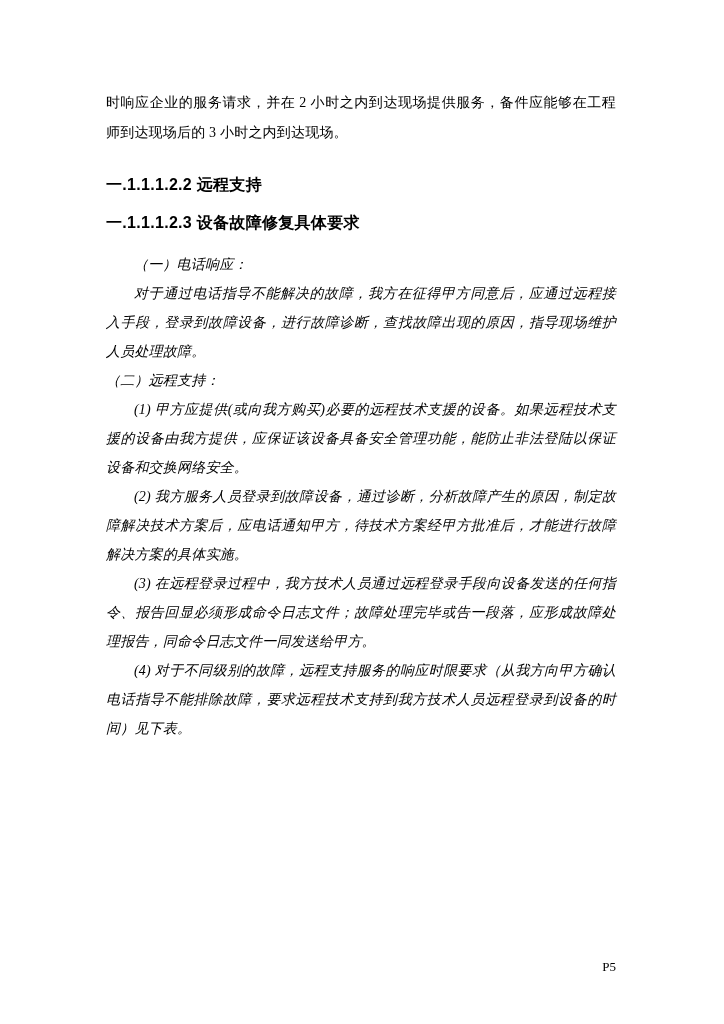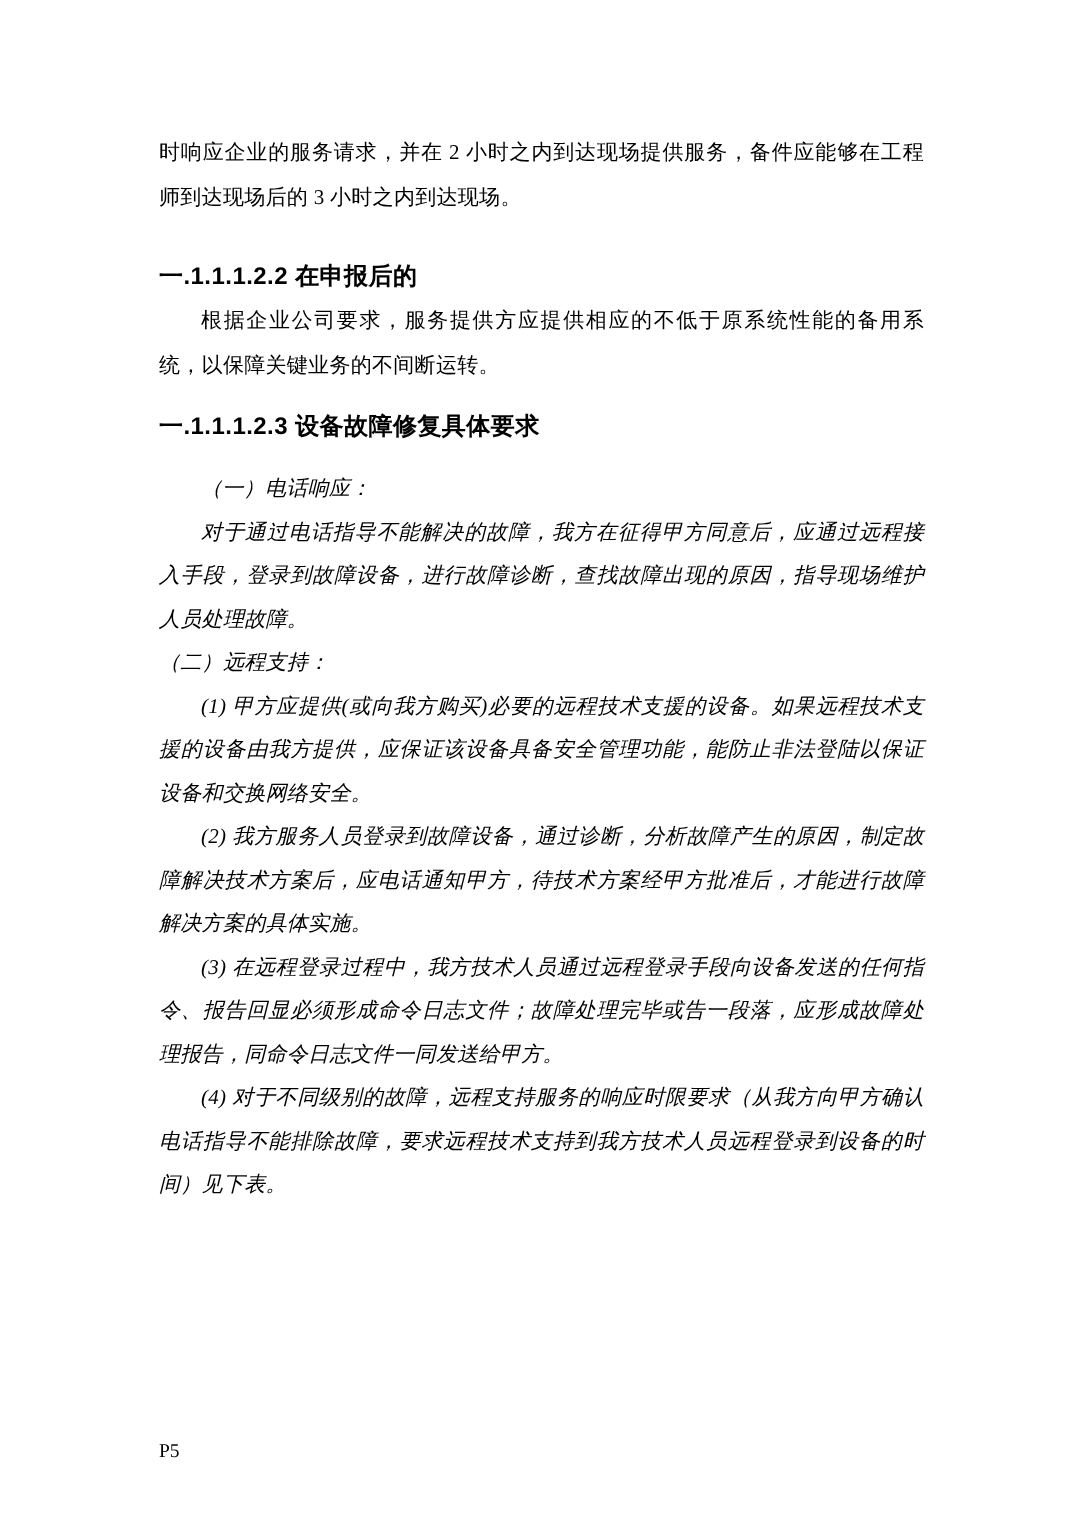--- a/index.html
+++ b/index.html
@@ -51,38 +51,37 @@
   }
 
   .heading-1 { margin-top: 24px; margin-bottom: 2px; }
   .heading-2 { margin-top: 12px; margin-bottom: 14px; }
 
   .page-footer {
     position: absolute;
     top: 958px;
     left: 106px;
     width: 510px;
-    text-align: left;
+    text-align: right;
     font-size: 13px;
     line-height: 18px;
     font-family: "Liberation Serif", serif;
   }
 </style>
 </head>
 <body>
 
 <div class="page">
   <div class="content">
 
     <p class="para">时响应企业的服务请求，并在 2 小时之内到达现场提供服务，备件应能够在工程师到达现场后的 3 小时之内到达现场。</p>
 
-    <div class="heading heading-1">一.1.1.1.2.2 在申报后的</div>
+    <div class="heading heading-1">一.1.1.1.2.2 远程支持</div>
 
 
-    <p class="para indent">根据企业公司要求，服务提供方应提供相应的不低于原系统性能的备用系统，以保障关键业务的不间断运转。</p>
 
     <div class="heading heading-2">一.1.1.1.2.3 设备故障修复具体要求</div>
 
     <div class="sec2">
 
       <p class="para indent">（一）电话响应：</p>
 
 
       <p class="para indent">对于通过电话指导不能解决的故障，我方在征得甲方同意后，应通过远程接入手段，登录到故障设备，进行故障诊断，查找故障出现的原因，指导现场维护人员处理故障。</p>
 

